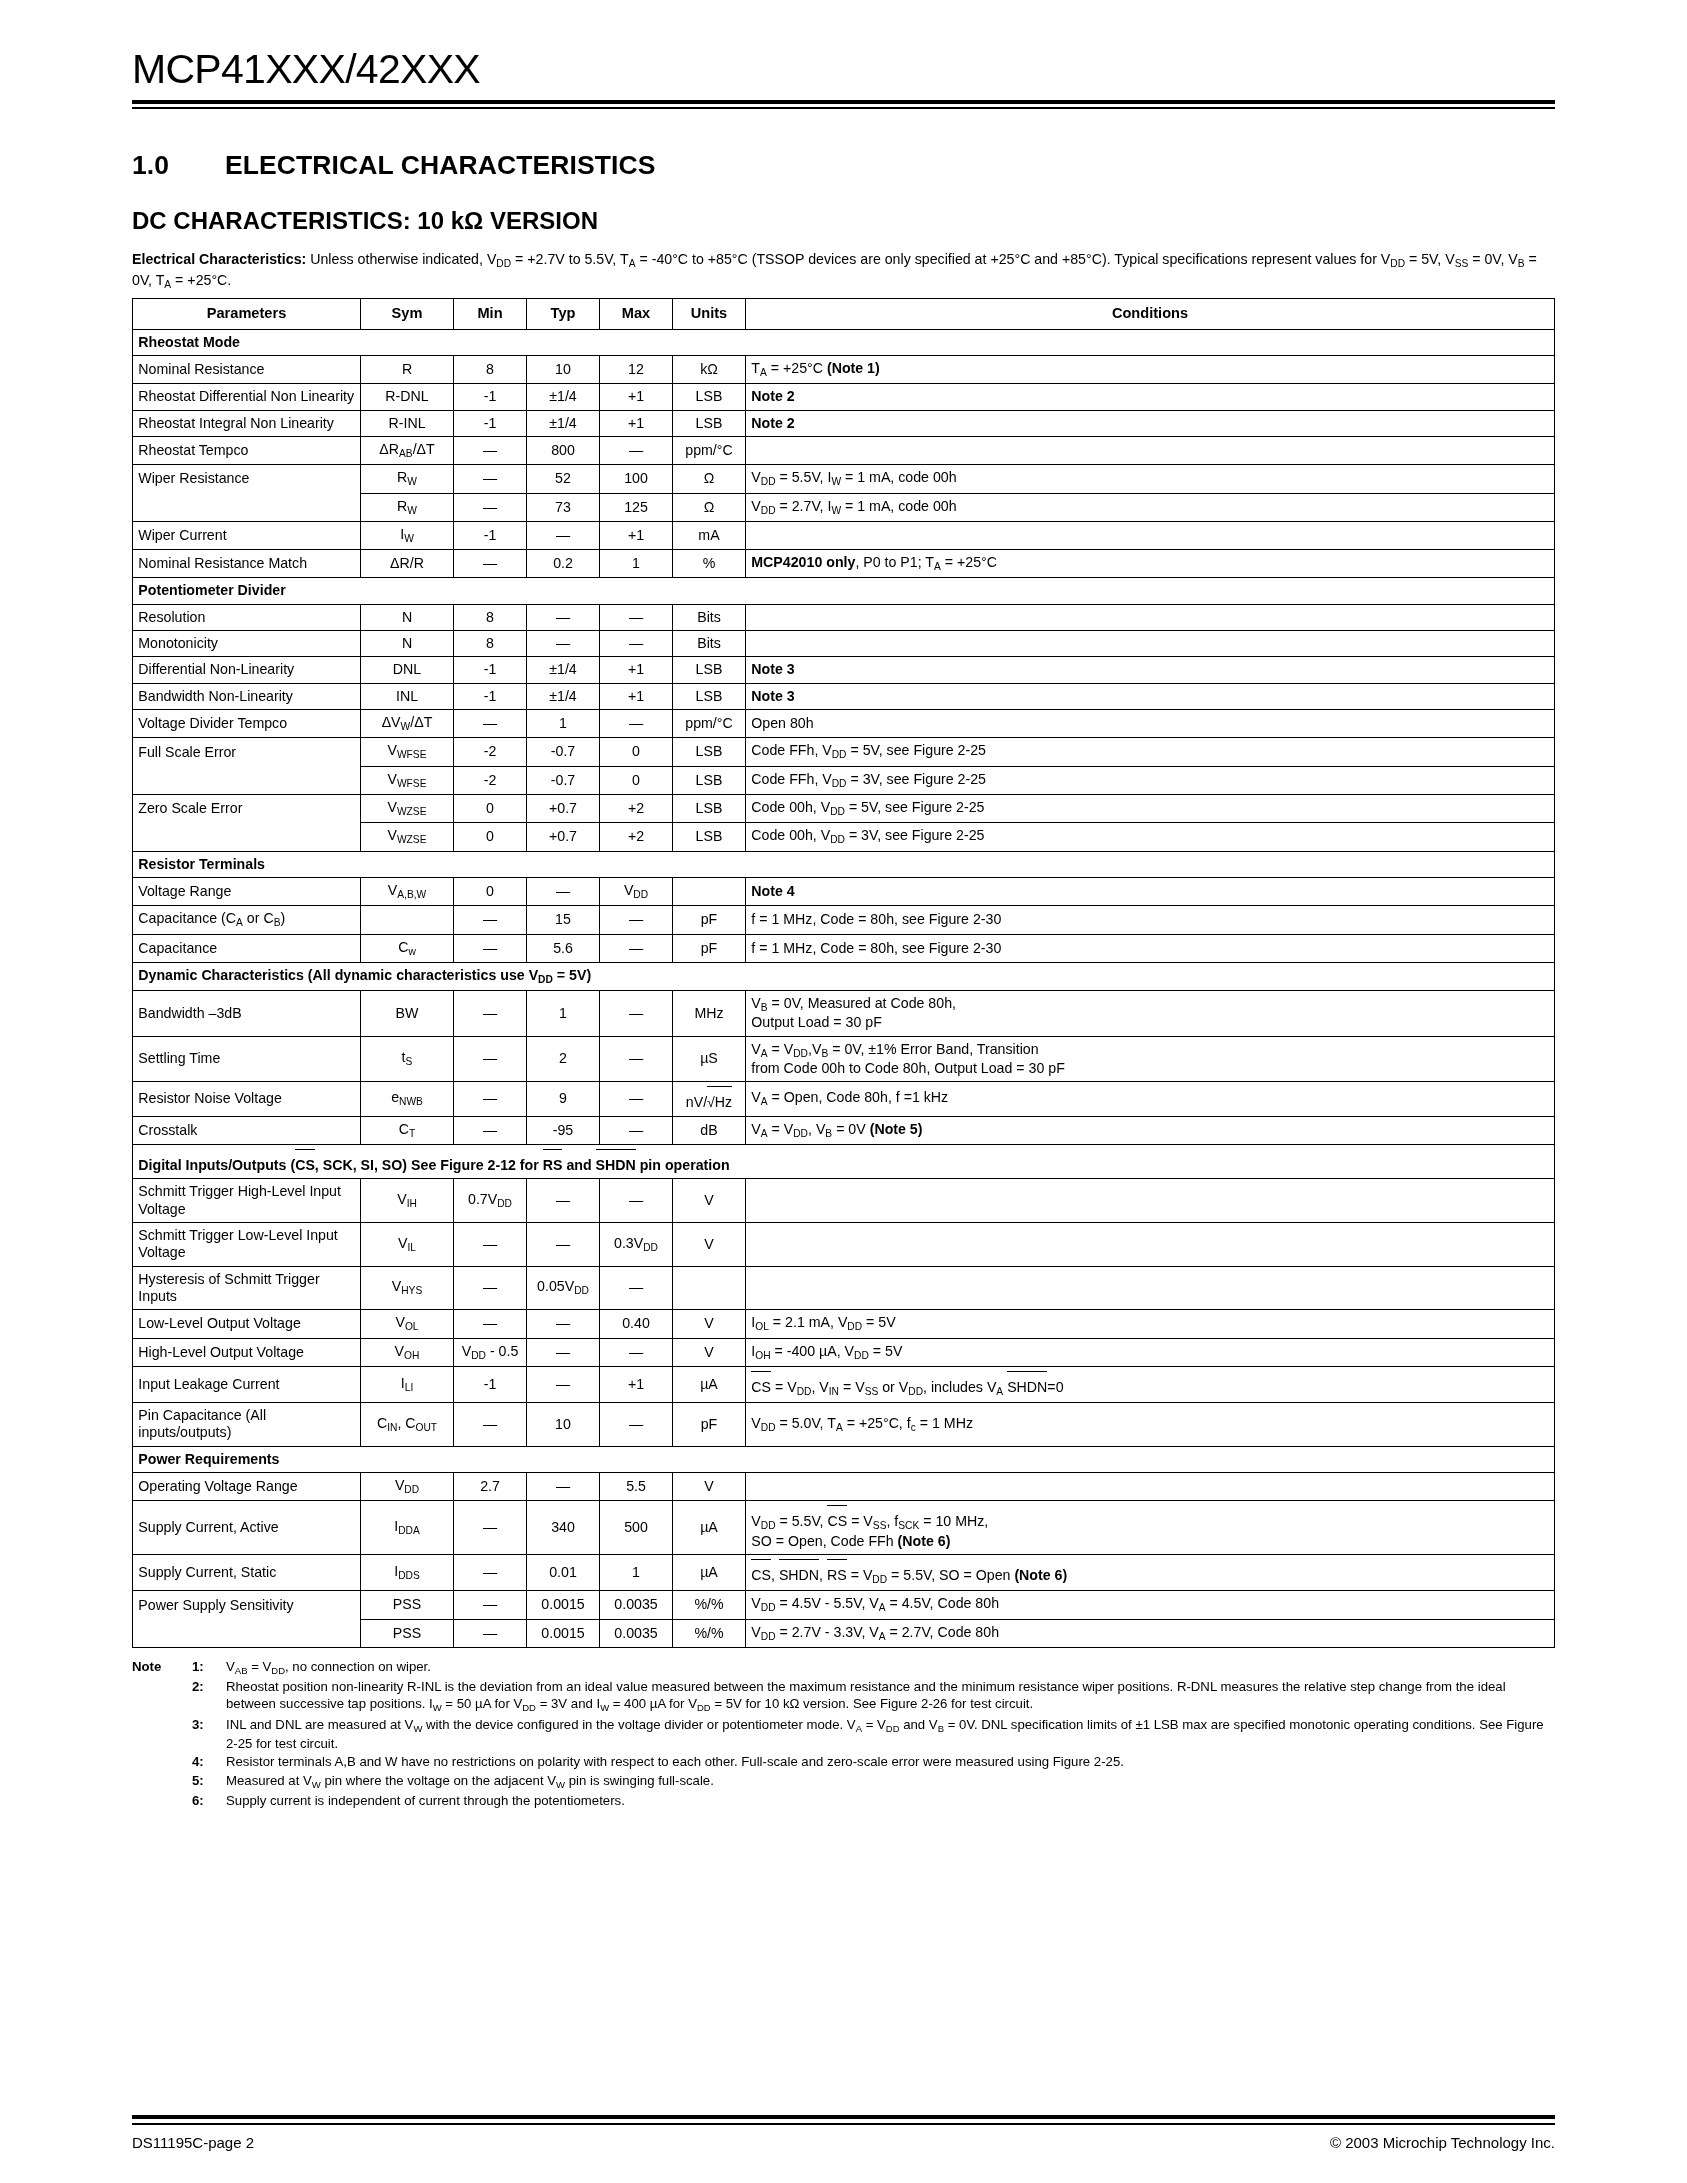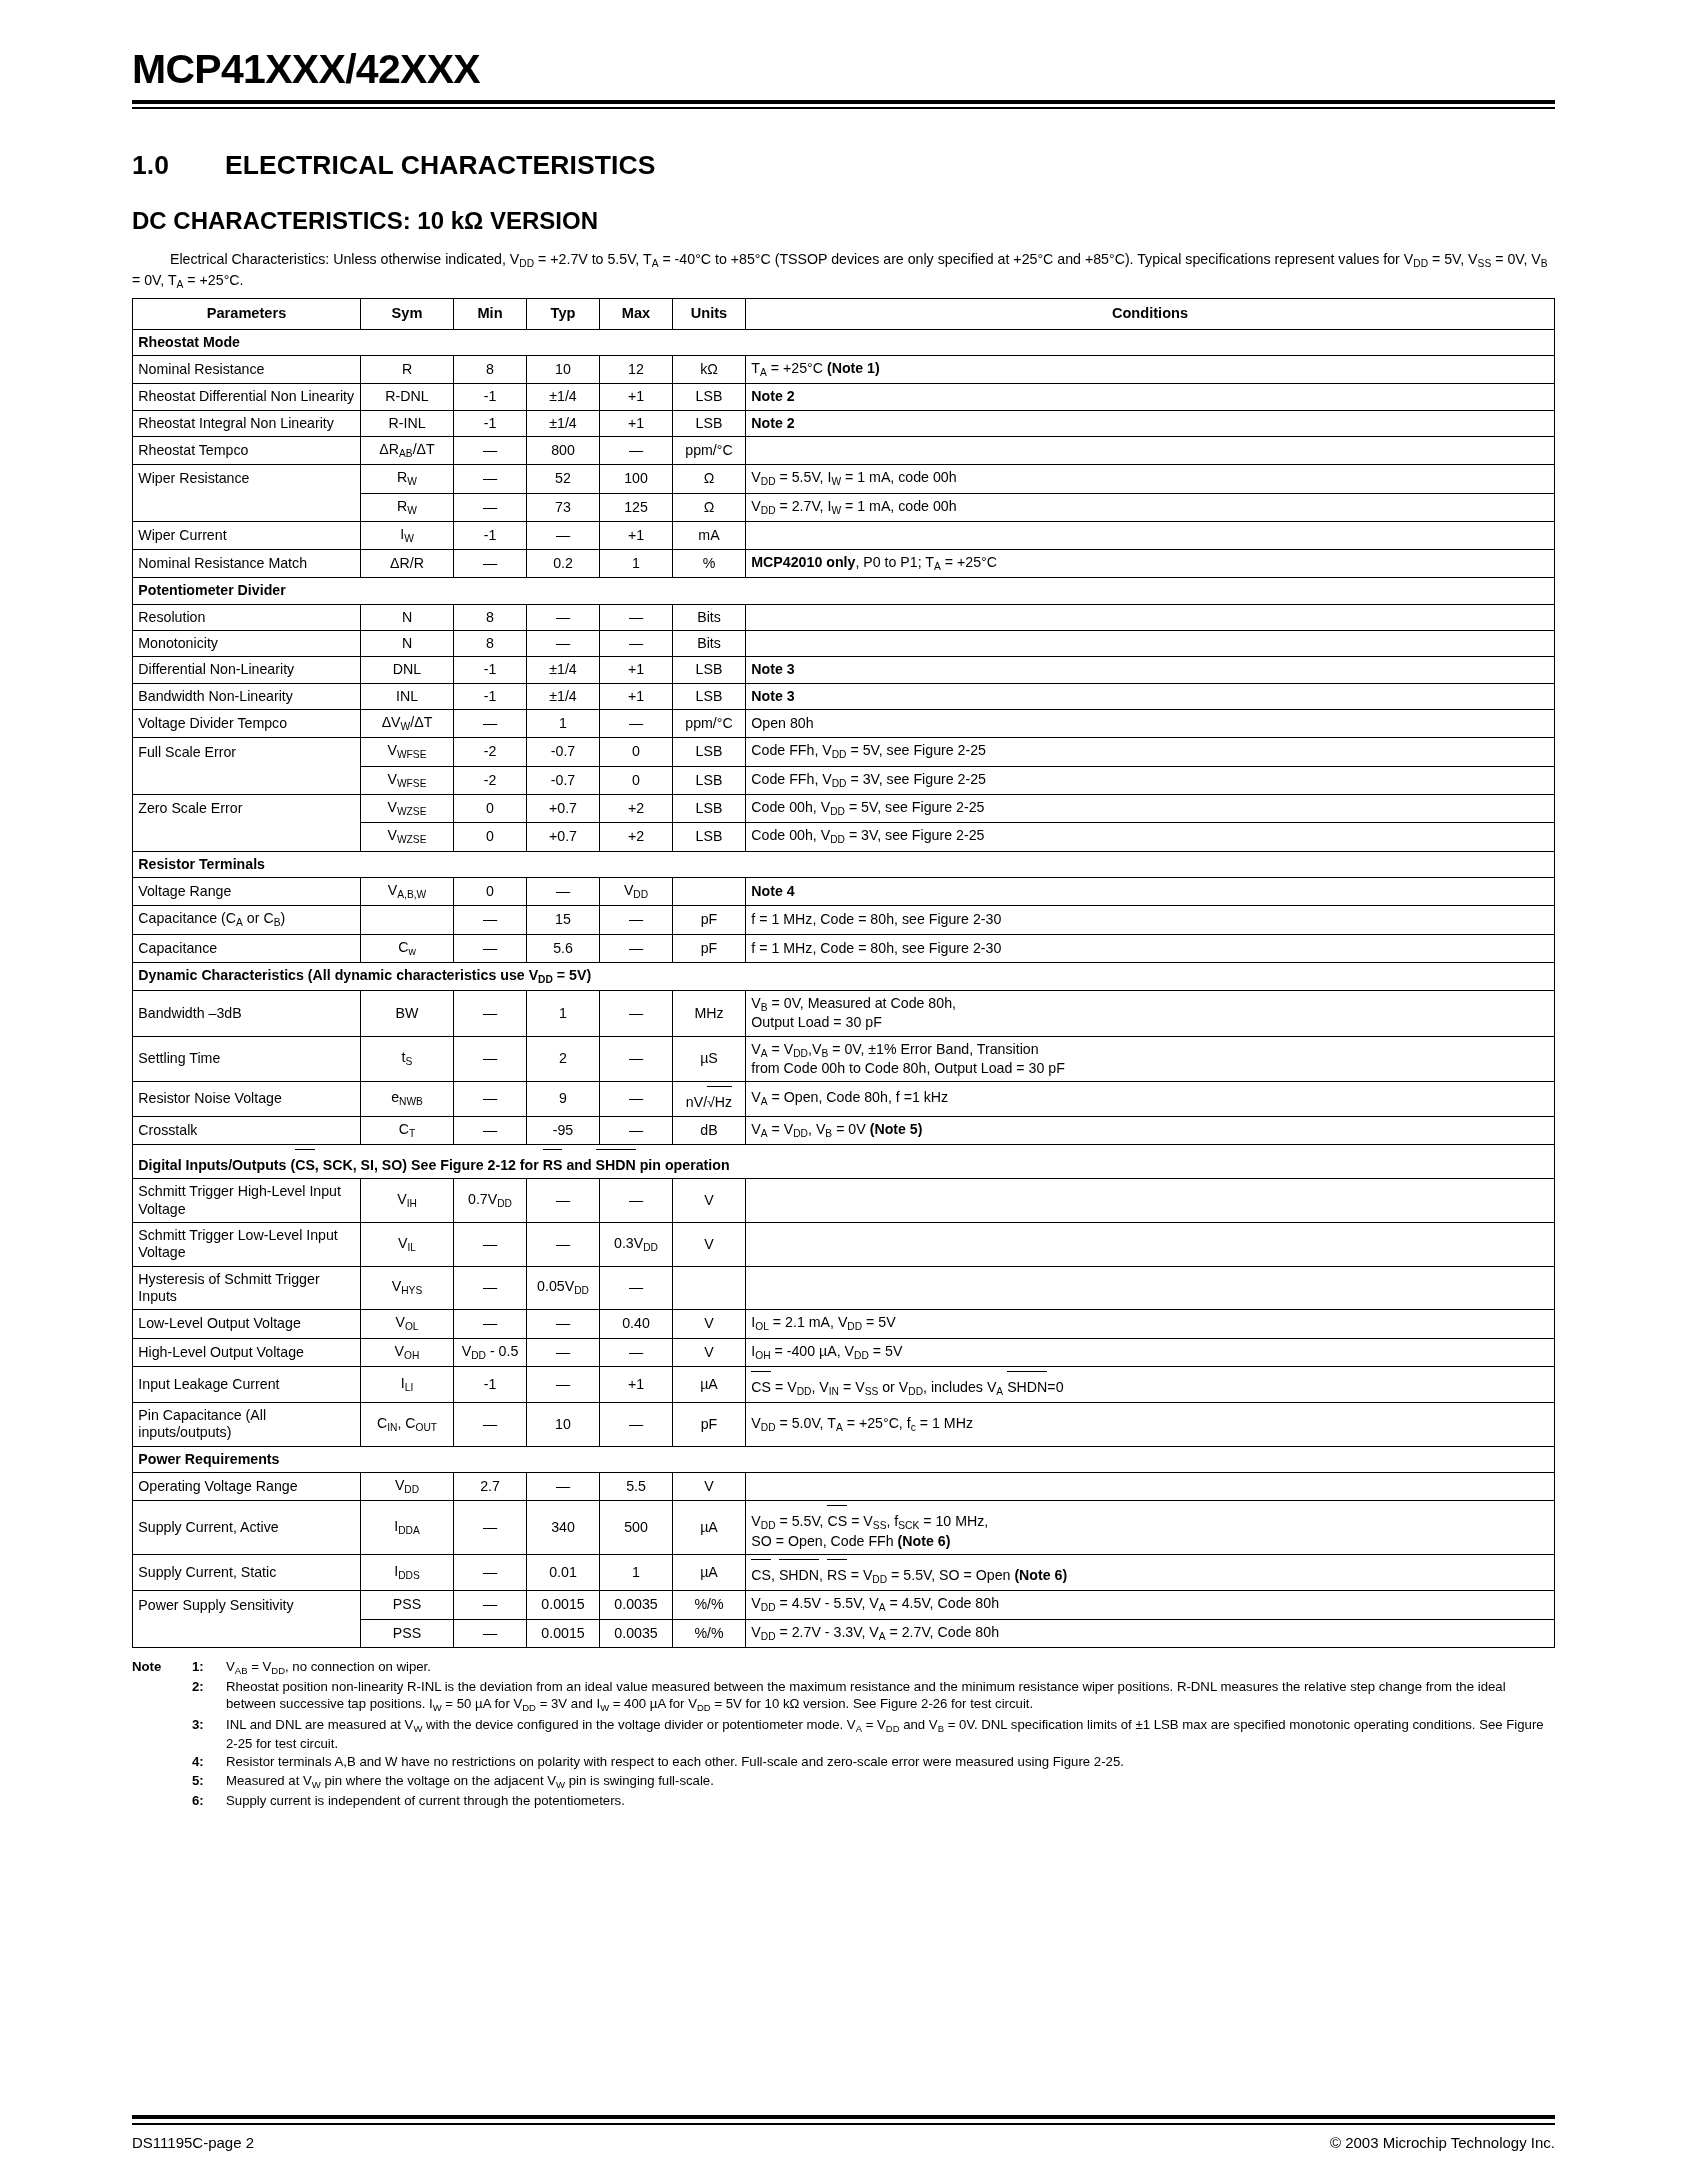--- a/index.html
+++ b/index.html
@@ -4,28 +4,28 @@
 <style>
   html, body { margin:0; padding:0; }
   body {
     width:1687px; height:2183px;
     background:#ffffff;
     font-family:"Liberation Sans", sans-serif;
     color:#000;
     -webkit-font-smoothing:antialiased;
   }
   .page { position:relative; width:1687px; height:2183px; box-sizing:border-box; padding:0 132px; }
-  .title { font-size:41px; font-weight:bold; letter-spacing:-0.7px; margin-top:46px; }
+  .title { font-size:41px; font-weight:normal; letter-spacing:-0.7px; margin-top:46px; }
   .rule-thick { border-top:4.6px solid #000; margin-top:6.6px; }
   .rule-thin { border-top:2px solid #000; margin-top:3.3px; }
   h1.section { font-size:26.5px; font-weight:bold; margin:41px 0 0 0; letter-spacing:0.1px; }
   h1.section .num { display:inline-block; width:93px; }
   h2.sub { font-size:24px; font-weight:bold; margin:26.5px 0 14.6px 0; }
   .intro { font-size:14.2px; line-height:1.35; margin-bottom:6.6px; }
-  .intro b { font-weight:normal;margin-left:38px; }
+  .intro b { font-weight:bold; }
 
   table.dc { border-collapse:collapse; width:100%; table-layout:fixed; font-size:14.2px; }
   table.dc td, table.dc th {
     border:1.3px solid #000;
     padding:4px 5.3px;
     vertical-align:middle;
     line-height:1.22;
   }
   table.dc th { font-weight:bold; text-align:center; font-size:14.6px; padding:6px 11px; }
   td.c { text-align:center; }

